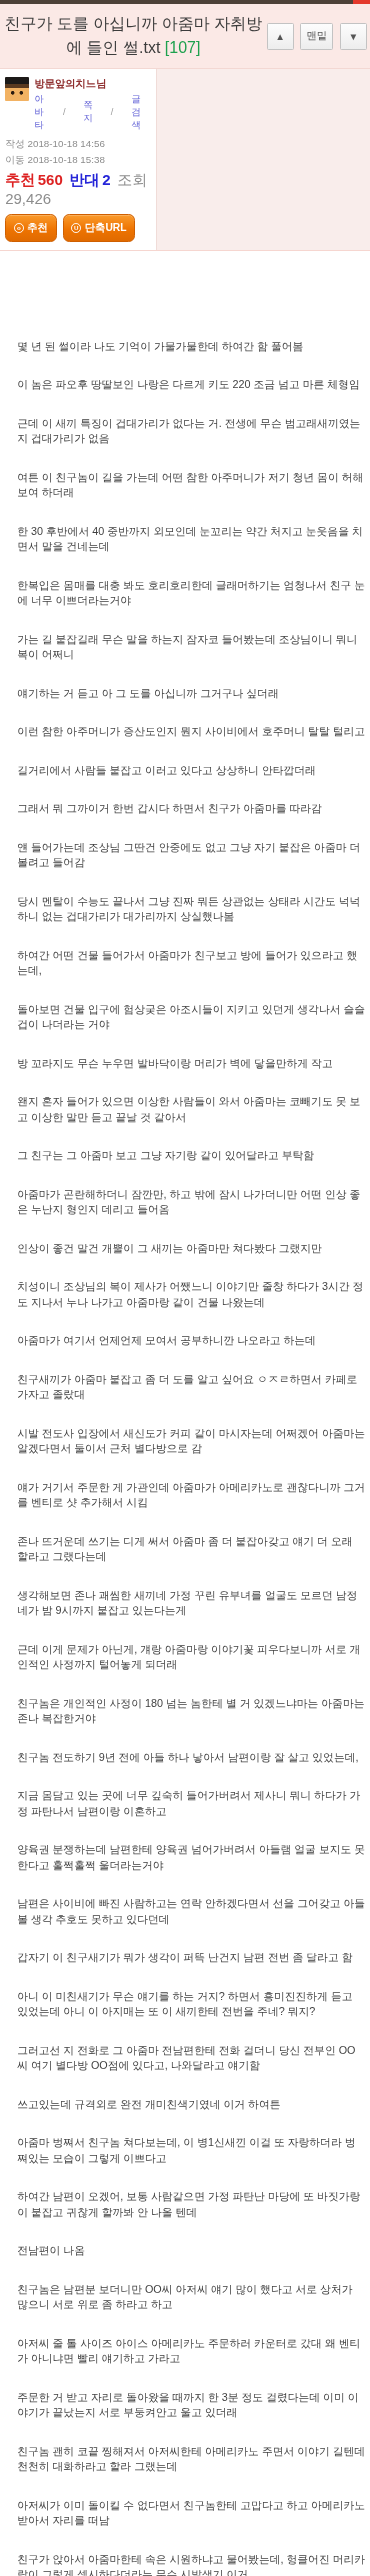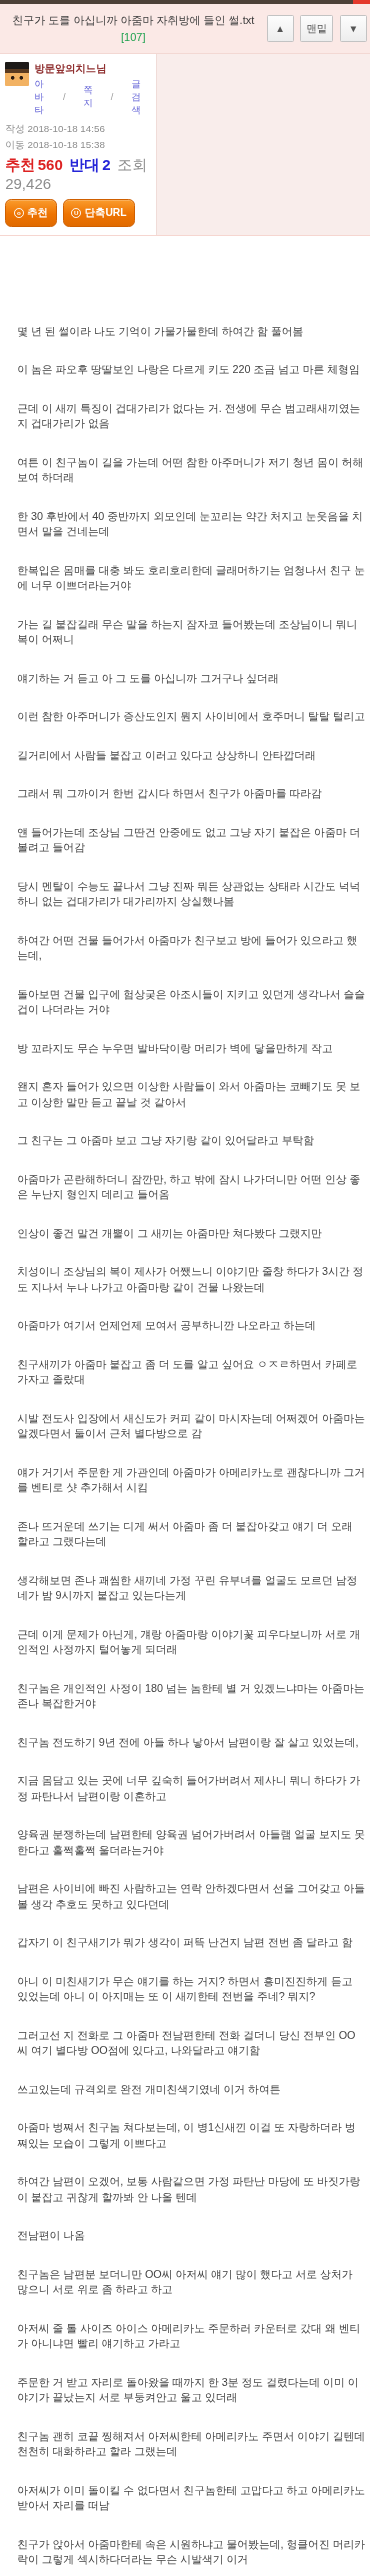--- a/index.html
+++ b/index.html
@@ -10,21 +10,21 @@
     color:#3f3f3f;
   }
   .topbar { height:4.1px; background:#4d4138; display:flex; justify-content:flex-end; }
   .topbar-red { width:18.5px; height:4.1px; background:#e4392c; }
 
   .post-header {
     background:#fbe9e6; border-bottom:0.5px solid #f3d8d3;
     display:flex; align-items:center; padding:8.2px 4.1px 8.2px 0;
   }
   .post-title {
-    flex:1; text-align:center; font-size:11px; line-height:1.5;
+    flex:1; text-align:center; font-size:16px; line-height:1.5;
     font-weight:500; color:#3c3c3c; padding:0 3.1px;
   }
   .comment-count { color:#1ea14e; }
   .nav-buttons { display:flex; gap:6.7px; align-items:center; }
   .nav-btn {
     min-width:27px; height:27px; border:0.5px solid #c3c3c3; border-radius:1.5px;
     background:linear-gradient(#fdfdfd,#ededed); color:#555; font-size:9.8px;
     display:flex; align-items:center; justify-content:center; cursor:pointer;
     font-family:inherit; padding:0 5.2px;
   }

